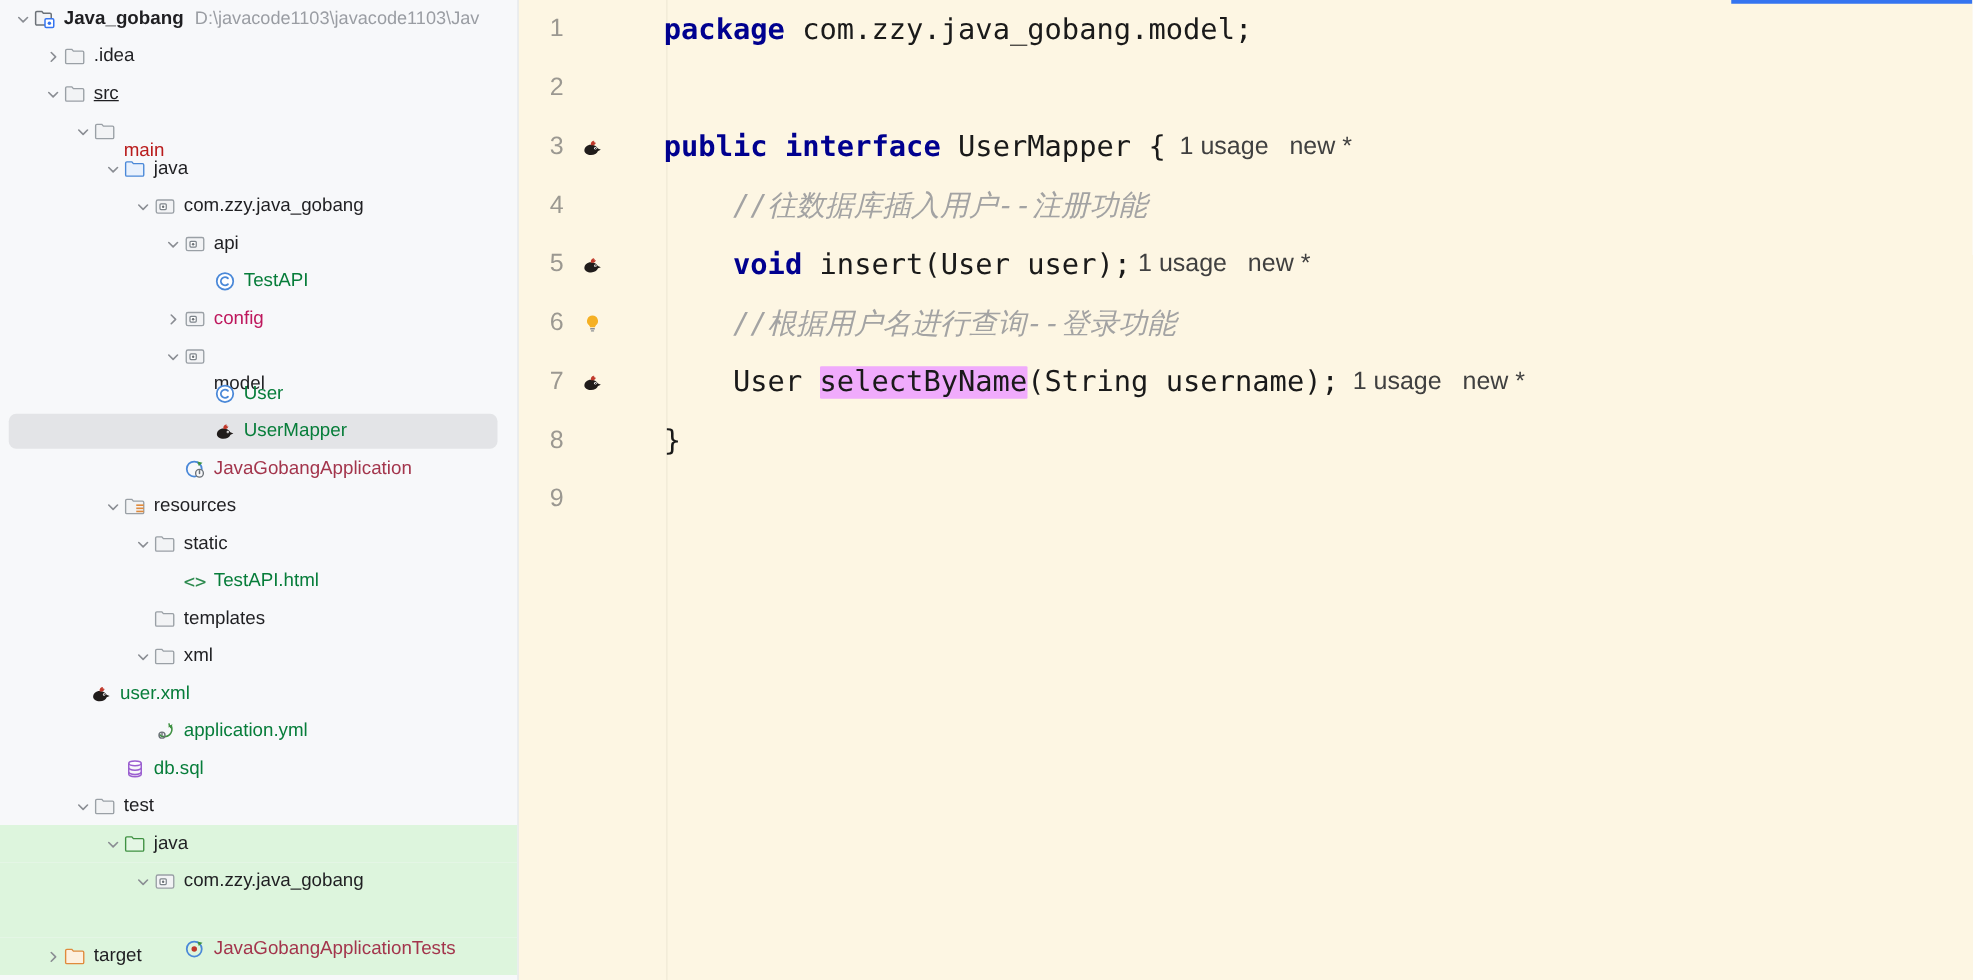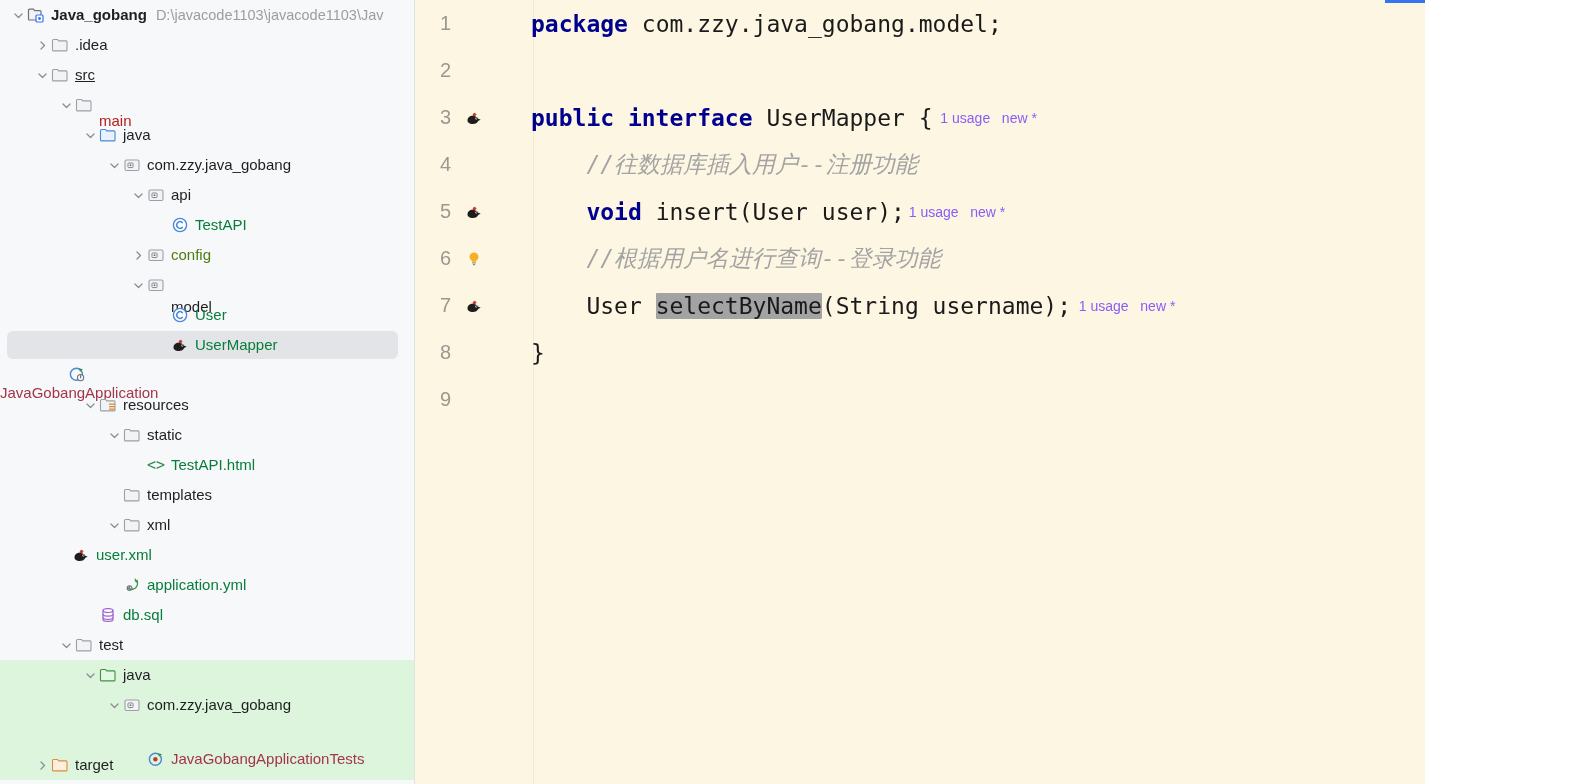--- a/index.html
+++ b/index.html
@@ -3,21 +3,21 @@
 <meta charset="utf-8">
 <style>
   html, body {
     margin: 0; padding: 0;
     width: 1578px; height: 784px;
     overflow: hidden;
     font-family: "Liberation Sans", sans-serif;
   }
   #app {
     position: relative;
-    width: 1425px; height: 784px;
+    width: 1578px; height: 784px;
     display: flex;
     background: #f7f8fa;
   }
 
   
   #sidebar {
     position: relative;
     width: 415px;
     height: 784px;
     background: #f7f8fa;
@@ -125,26 +125,26 @@
   .codetext {
     flex: 1 1 auto;
     padding-left: 6px;
     display: flex;
     align-items: center;
   }
   .kw { color: #00008f; font-weight: bold; }
   .plain { color: #1a1a1a; }
   .cmt { color: #a3a3a3; font-style: italic; }
   .hint {
-    color: #8b5cf6;
+    color: #404040;
     font-family: "Liberation Sans", sans-serif;
-    font-size: 14px;
+    font-size: 20px;
   }
   .hl {
-    background: #a3a3a3;
+    background: #f0abfc;
     border-radius: 1px;
   }
 </style>
 </head>
 <body>
 
 <div id="app">
 
   <div id="sidebar">
     <div id="tree-root">
@@ -279,21 +279,21 @@
                 <path d="M4 2l3.5 3.5L4 9" fill="none" stroke="#8a8d93" stroke-width="1.3" stroke-linecap="round" stroke-linejoin="round"></path>
               </svg>
             </span>
             <span class="ticon">
               <svg width="18" height="18" viewBox="0 0 18 18">
                 <rect x="2" y="4" width="14" height="10.5" rx="1.4" fill="#f2f3f5" stroke="#9aa0a6" stroke-width="1.1"></rect>
                 <rect x="5" y="7" width="5" height="4.6" rx="0.8" fill="#ffffff" stroke="#7d848b" stroke-width="1"></rect>
                 <circle cx="7.5" cy="9.3" r="1" fill="#6b7177"></circle>
               </svg>
             </span>
-            <span class="tlabel" style="color: #4d7c0f; text-align: right;">config</span>
+            <span class="tlabel" style="color: #be185d; text-align: right;">config</span>
           </div>
         </div>
         <div class="tree-row">
           <div class="rowcontent" style="padding-left: 130px;">
             <span class="arrow">
               <svg width="11" height="11" viewBox="0 0 11 11">
                 <path d="M2 4l3.5 3.5L9 4" fill="none" stroke="#8a8d93" stroke-width="1.3" stroke-linecap="round" stroke-linejoin="round"></path>
               </svg>
             </span>
             <span class="ticon">
@@ -327,21 +327,21 @@
                 <path d="M2.5 11.4c0-2.6 2.3-4.7 5.2-4.7 2.6 0 4.6 1.3 5.6 3.1l2.4 1-2.3.9c-.8 2-2.9 3.3-5.6 3.3-3 0-5.3-1.6-5.3-3.6z" fill="#201c1b"></path>
                 <path d="M7.8 7.1c-.3-1-.1-2 .6-2.7.5-.5 1.3-.8 2-.7l-.5.9 1.1-.3-.4 1.1 1.1-.4c-.2 1-.9 1.8-1.9 2.2z" fill="#c0392b"></path>
                 <circle cx="11.3" cy="9.6" r="1" fill="#ffffff"></circle>
                 <circle cx="11.4" cy="9.6" r="0.5" fill="#201c1b"></circle>
               </svg>
             </span>
             <span class="tlabel" style="color: rgb(7, 125, 58);">UserMapper</span>
           </div>
         </div>
         <div class="tree-row">
-          <div class="rowcontent" style=" flex-direction: column;">
+          <div class="rowcontent" style="padding-left: 130px;">
             <span class="arrow empty"></span>
             <span class="ticon">
               <svg width="18" height="18" viewBox="0 0 18 18">
                 <circle cx="8.4" cy="9.2" r="6" fill="none" stroke="#4a88d8" stroke-width="1.4"></circle>
                 <path d="M11.6 4.4a6.6 6.6 0 0 1 1.4 1.3" fill="none" stroke="#4a88d8" stroke-width="1.4" stroke-linecap="round"></path>
                 <path d="M11 3.2l4 1-3 2.6z" fill="#3f9142"></path>
                 <circle cx="12.6" cy="12.6" r="3.1" fill="#f7f8fa" stroke="#6b7177" stroke-width="1.1"></circle>
                 <path d="M12.6 10.6v2.1" stroke="#6b7177" stroke-width="1.2" stroke-linecap="round"></path>
               </svg>
             </span>

